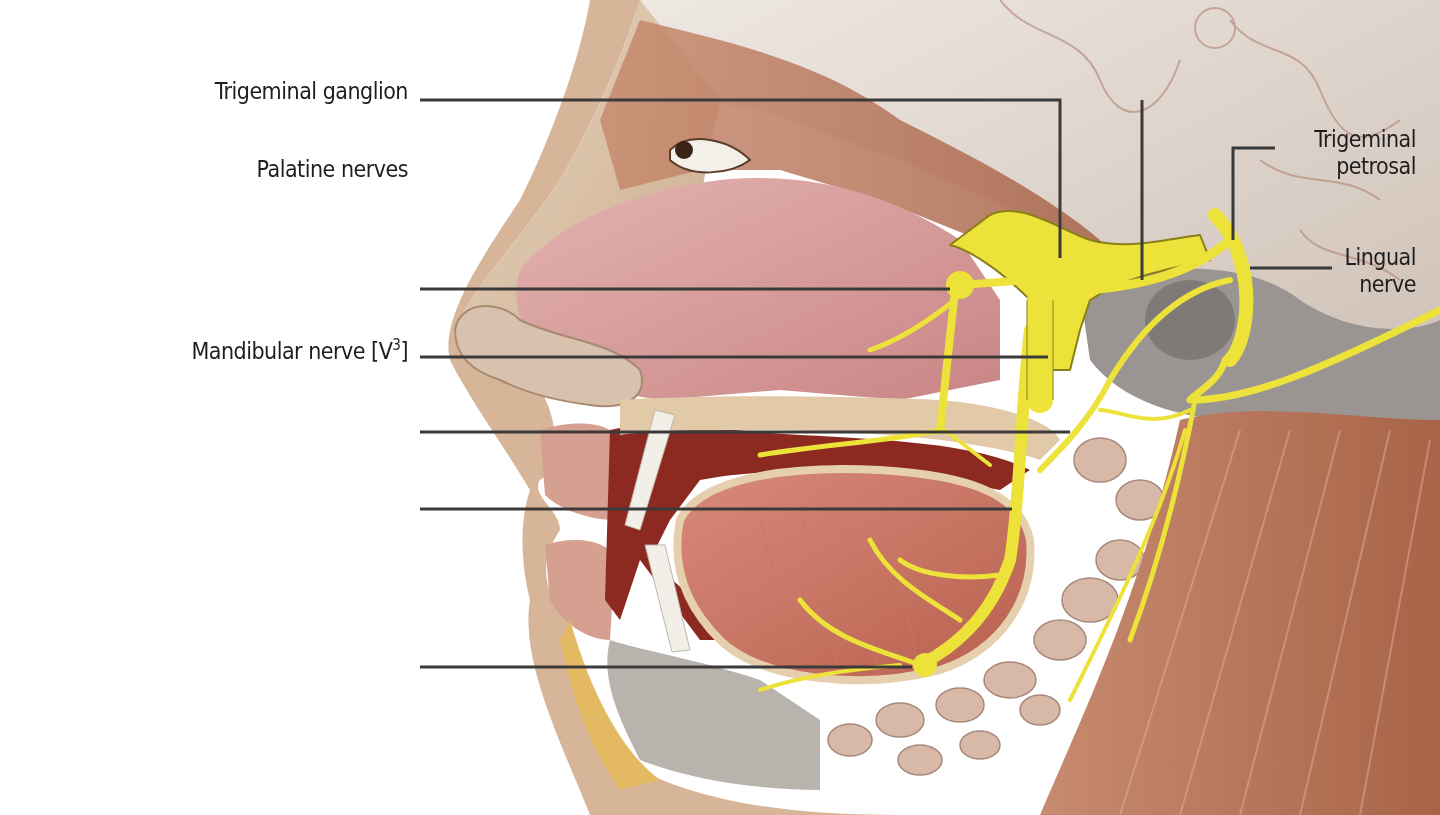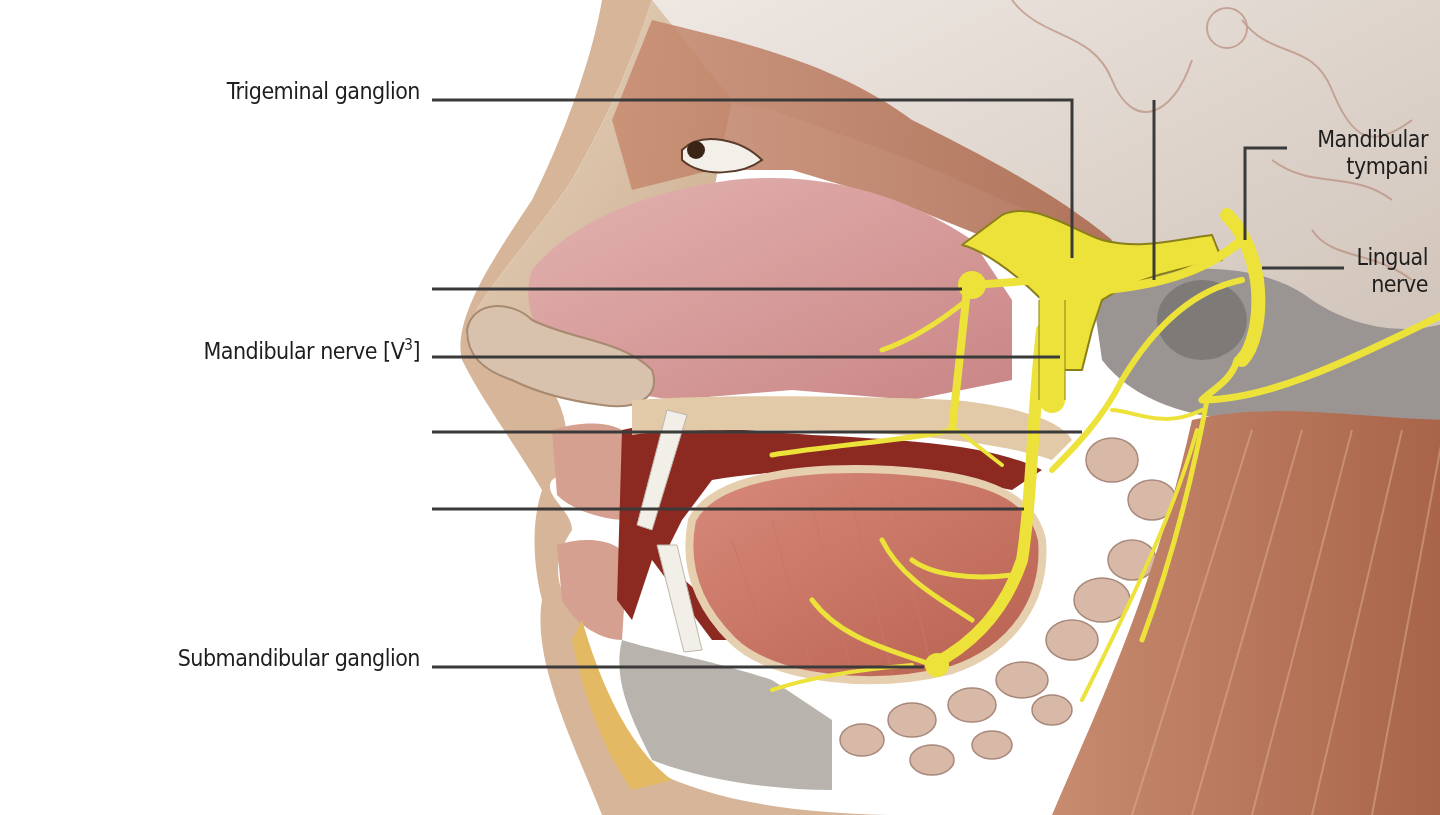--- a/index.html
+++ b/index.html
@@ -1,18 +1,18 @@
 <!DOCTYPE html>
 <html><head>
 <meta charset="utf-8">
 <style>
   html, body { margin:0; padding:0; }
   body { width:1440px; height:815px; overflow:hidden; background:#ffffff; position:relative;
          font-family: "DejaVu Sans Mono", "Liberation Mono", monospace; }
-  #stage { position:absolute; left:12px; top:0; width:1187px; height:815px;border-radius:16px; }
+  #stage { position:absolute; left:0; top:0; width:1187px; height:815px;border-radius:16px; }
   .label { position:absolute; font-size:23px; color:#1e1e1e; white-space:nowrap; letter-spacing:-0.5px;
            font-family: "DejaVu Sans Condensed","DejaVu Sans", sans-serif; }
   .label.right { text-align:right; }
   .label sup { font-size:15px; }
 </style>
 </head>
 <body>
 
 <div id="stage">
 <svg width="1440" height="815" viewBox="0 0 1440 815" style="position:absolute;left:0;top:0">
@@ -158,22 +158,22 @@
     <path d="M420,432 L1070,432"></path>
     <path d="M420,509 L1012,509"></path>
     <path d="M420,667 L912,667"></path>
     <path d="M1142,100 L1142,280"></path>
     <path d="M1275,148 L1233,148 L1233,240"></path>
     <path d="M1332,268 L1250,268"></path>
   </g>
 </svg>
 
 <div class="label right" style="left:100px;top:78px;width:308px">Trigeminal ganglion</div>
+<div class="label right" style="left:100px;top:156px;width:308px">Palatine nerves</div>
 <div class="label right" style="left:60px;top:336px;width:348px">
   <span>Mandibular nerve [V</span><sup>3</sup><span>]</span>
 </div>
-<div class="label right" style="left:40px;top:645px;width:368px">Submandibular ganglion</div>
 
-<div class="label right" style="left:1260px;top:126px;width:156px">Mandibular</div>
-<div class="label right" style="left:1260px;top:153px;width:156px">tympani</div>
+<div class="label right" style="left:1260px;top:126px;width:156px">Trigeminal</div>
+<div class="label right" style="left:1260px;top:153px;width:156px">petrosal</div>
 <div class="label right" style="left:1300px;top:244px;width:116px">Lingual</div>
 <div class="label right" style="left:1300px;top:271px;width:116px">nerve</div>
 </div>
 
 </body></html>

